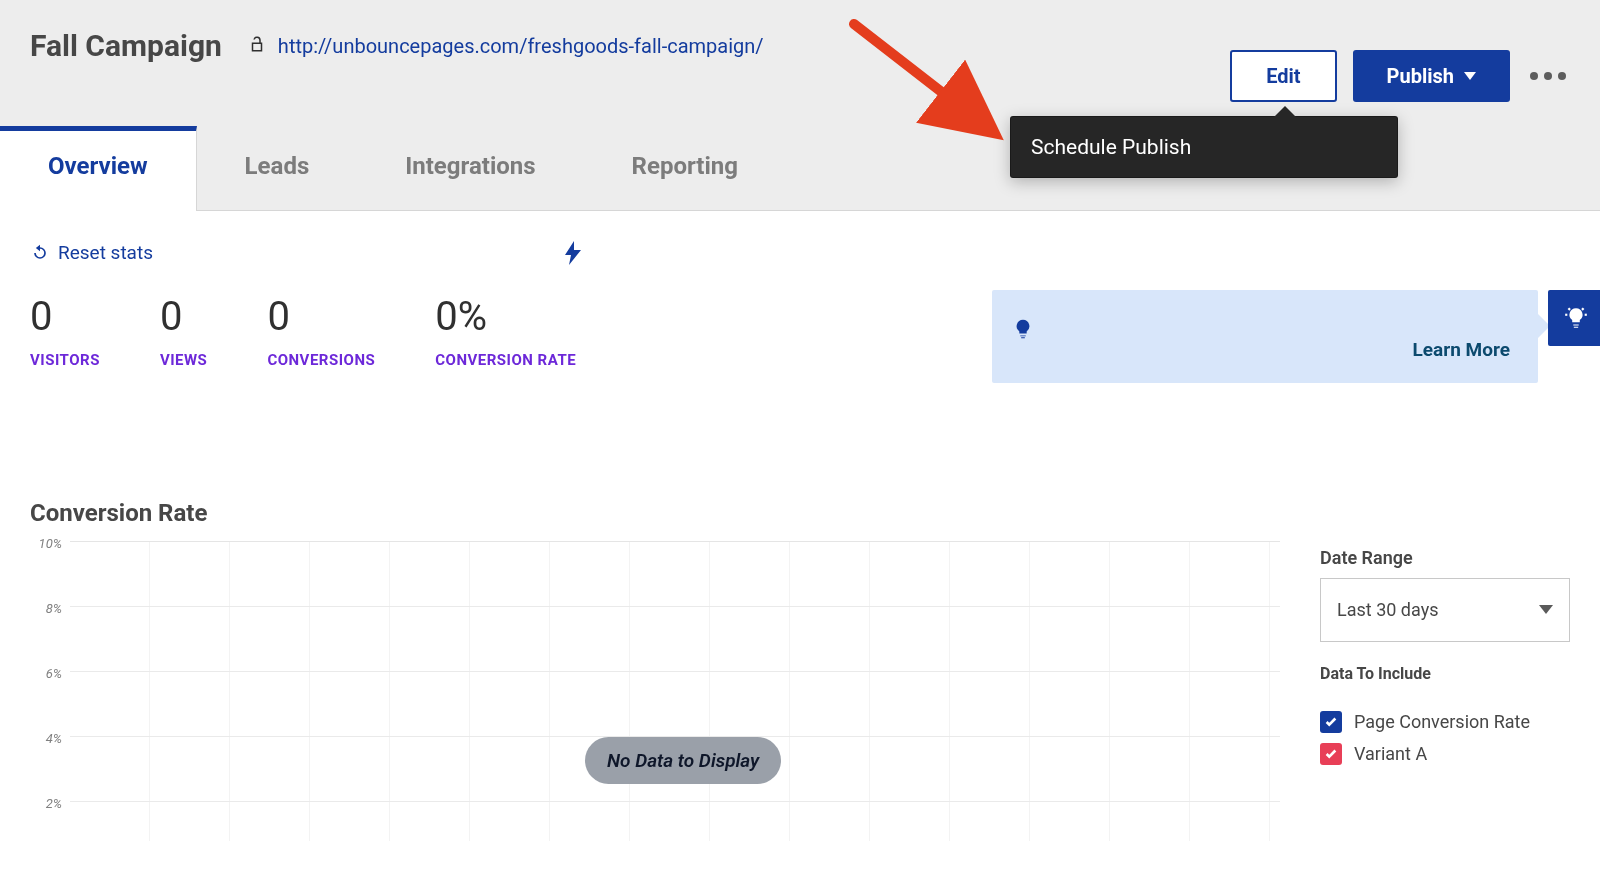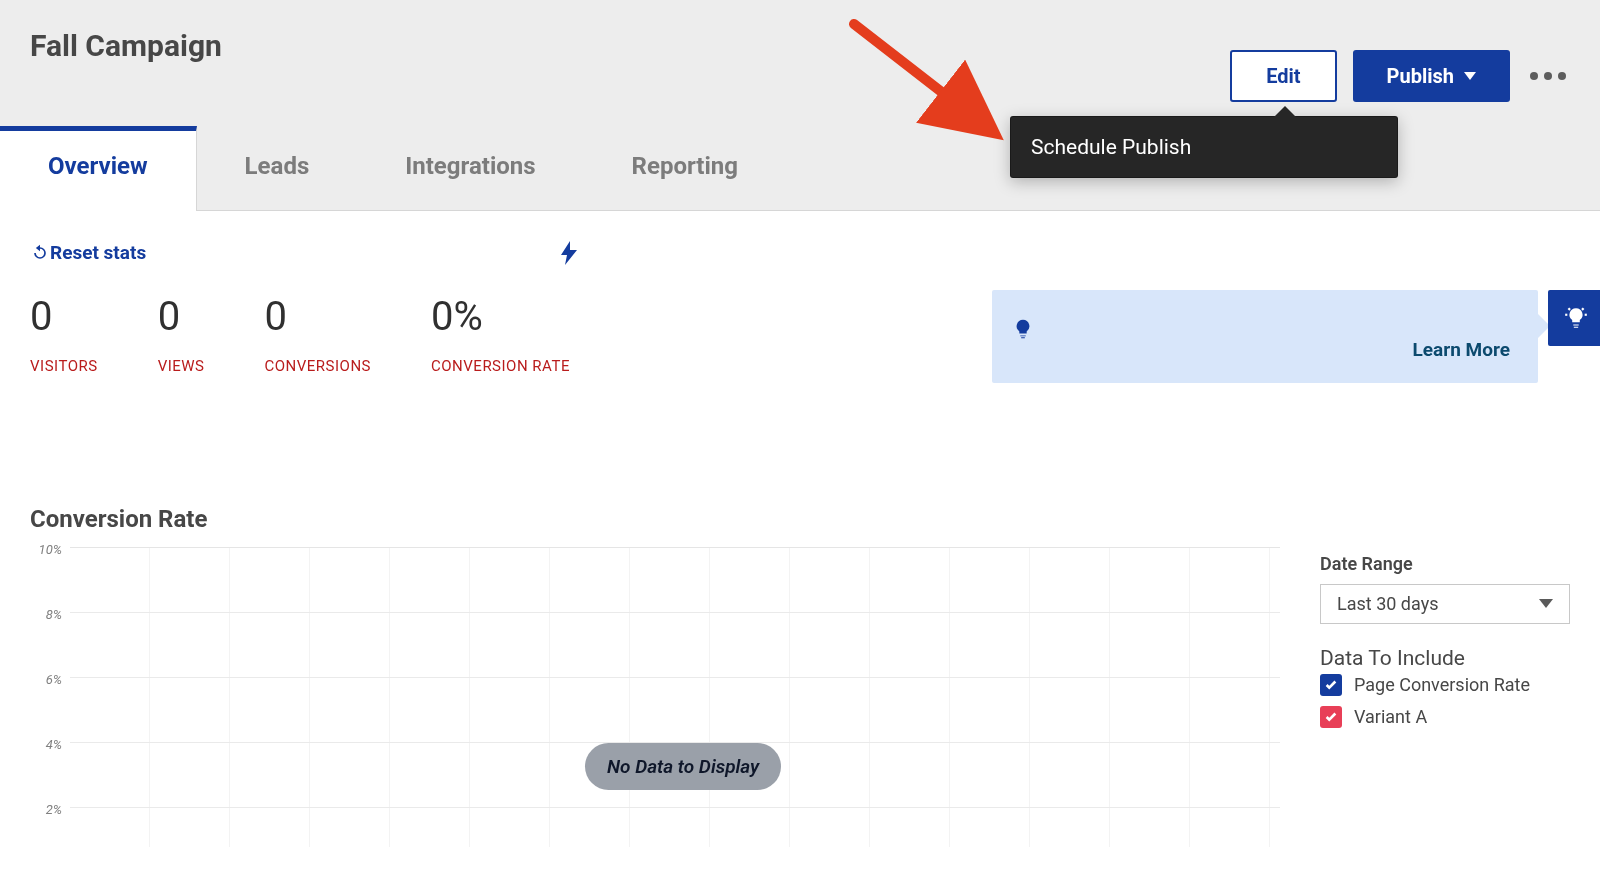--- a/index.html
+++ b/index.html
@@ -33,26 +33,26 @@
   
   .tabs-row { display:flex; align-items:flex-end; background:#ededed; border-bottom:1px solid #d6d6d6; width:100%; position: relative; height:85px;}
   .tab-wrap { display:flex; height:100%; }
   .tab { padding: 26px 48px; font-size: 24px; font-weight:700; color:#7c7c7c; cursor:pointer; position:relative; }
   .tab.active { background:#fff; color:#143c9e; border-top:5px solid #143c9e; border-right:1px solid #d6d6d6; padding-top:21px;}
   .tab.active::after{ content:""; position:absolute; left:0; right:0; bottom:-1px; height:2px; background:#fff;}
 
   
   .body-wrap{ background:#fff; padding:30px 30px 0 30px; position:relative; }
 
-  .reset-link{ display:inline-flex; align-items:center; color:#143c9e; font-size:19px; font-weight:700; cursor:pointer; }
+  .reset-link{ display:inline-flex; align-items:center; gap:8px; color:#143c9e; font-size:19px; font-weight:400; cursor:pointer; }
 
   .stats-row{ display:flex; gap:60px; margin-top:30px; align-items:flex-end; }
   .stat { display:flex; flex-direction:column; }
   .stat-big{ font-size:40px; font-weight:400; color:#303030; line-height:1; }
-  .stat-label{ font-size:15px; letter-spacing:0.5px; color:#b91c1c; font-weight:400; margin-top:20px;}
+  .stat-label{ font-size:15px; letter-spacing:0.5px; color:#6d28d9; font-weight:700; margin-top:14px;}
   .stat-rate{ position:relative; }
   .stat-bolt{ position:absolute; top:-56px; left:130px; color:#143c9e; }
 
   
   .notice-card{ position:absolute; top:290px; right:62px; width:546px; background:#d8e6fa; padding:26px 28px 22px 60px; border-radius:2px; z-index:5; }
   .notice-card .bulb-small{ position:absolute; left:20px; top:28px; color:#143c9e; }
   .notice-text{ font-size:20px; color:#474747; line-height:1.5; }
   .learn-link{ display:block; text-align:right; color:#0c4a6e; font-weight:700; font-size:19px; margin-top:22px; cursor:pointer;}
   .notice-card::after{ content:""; position:absolute; right:-12px; top:24px; width:0; height:0; border-top:12px solid transparent; border-bottom:12px solid transparent; border-left:12px solid #d8e6fa;}
 
@@ -66,35 +66,43 @@
   .grid{ position:absolute; left:40px; right:0; top:0; bottom:0; border-top:1px solid #e5e5e5;}
   .grid::before{ content:""; position:absolute; inset:0; 
      background-image:
        repeating-linear-gradient(to bottom, transparent 0, transparent 64px, #eaeaea 64px, #eaeaea 65px),
        repeating-linear-gradient(to right,  transparent 0, transparent 79px, #f3f3f3 79px, #f3f3f3 80px);
   }
   .nodata-badge{ position:absolute; left:555px; top:196px; background:#9aa0a9; color:#0f172a; font-weight:600; padding: 12px 22px; border-radius:24px; font-size:19px;}
 
   .chart-side{ width:250px; padding-top:6px;}
   .side-label{ font-size:18px; color:#474747; font-weight:600; margin-bottom:10px; }
-  .select{ width:100%; height:40px; border:1px solid #c8c8c8; display:flex; align-items:center; justify-content:space-between; padding:0 16px; font-size:18px; color:#474747; background:#fff; cursor:pointer;}
+  .select{ width:100%; height:64px; border:1px solid #c8c8c8; display:flex; align-items:center; justify-content:space-between; padding:0 16px; font-size:18px; color:#474747; background:#fff; cursor:pointer;}
   .select .caret-down{ width:0; height:0; border-left:7px solid transparent; border-right:7px solid transparent; border-top:9px solid #5a5a5a;}
-  .side-label2{ font-size:21px; color:#474747; font-weight:400; margin-top:22px; margin-bottom:4px;}
+  .side-label2{ font-size:16px; color:#474747; font-weight:700; margin-top:22px; margin-bottom:28px;}
   .chk-row{ display:flex; align-items:center; gap:12px; font-size:18px; color:#474747; margin-bottom:10px;}
   .chk{ width:22px; height:22px; border-radius:3px; display:flex; align-items:center; justify-content:center; color:#fff;}
   .chk.blue{ background:#143c9e;}
   .chk.red{ background:#e83f57;}
   .chk svg{ width:14px; height:14px; stroke:#fff; stroke-width:3; fill:none;}
 </style>
 </head>
 <body>
 
 <div class="header-block">
   <div class="title-block">
     <div class="page-title">Fall Campaign</div>
+    <div class="url-row">
+      <span class="lock-icon">
+        <svg viewBox="0 0 24 24">
+            <path fill="#303030" d="M17 10V7a5 5 0 0 0-9.9-1h2.1A3 3 0 0 1 15 7v3H5v12h14V10h-2zm0 10H7v-8h10v8z"></path>
+          </svg>
+      </span>
+      <a class="url-link">http://unbouncepages.com/freshgoods-fall-campaign/</a>
+    </div>
   </div>
   <div class="header-actions">
     <div class="btn btn-outline">Edit</div>
     <div class="btn btn-primary">
       <span>Publish</span>
       <span class="caret"></span>
     </div>
     <div class="more-btn">
         <span></span>
         <span></span>

